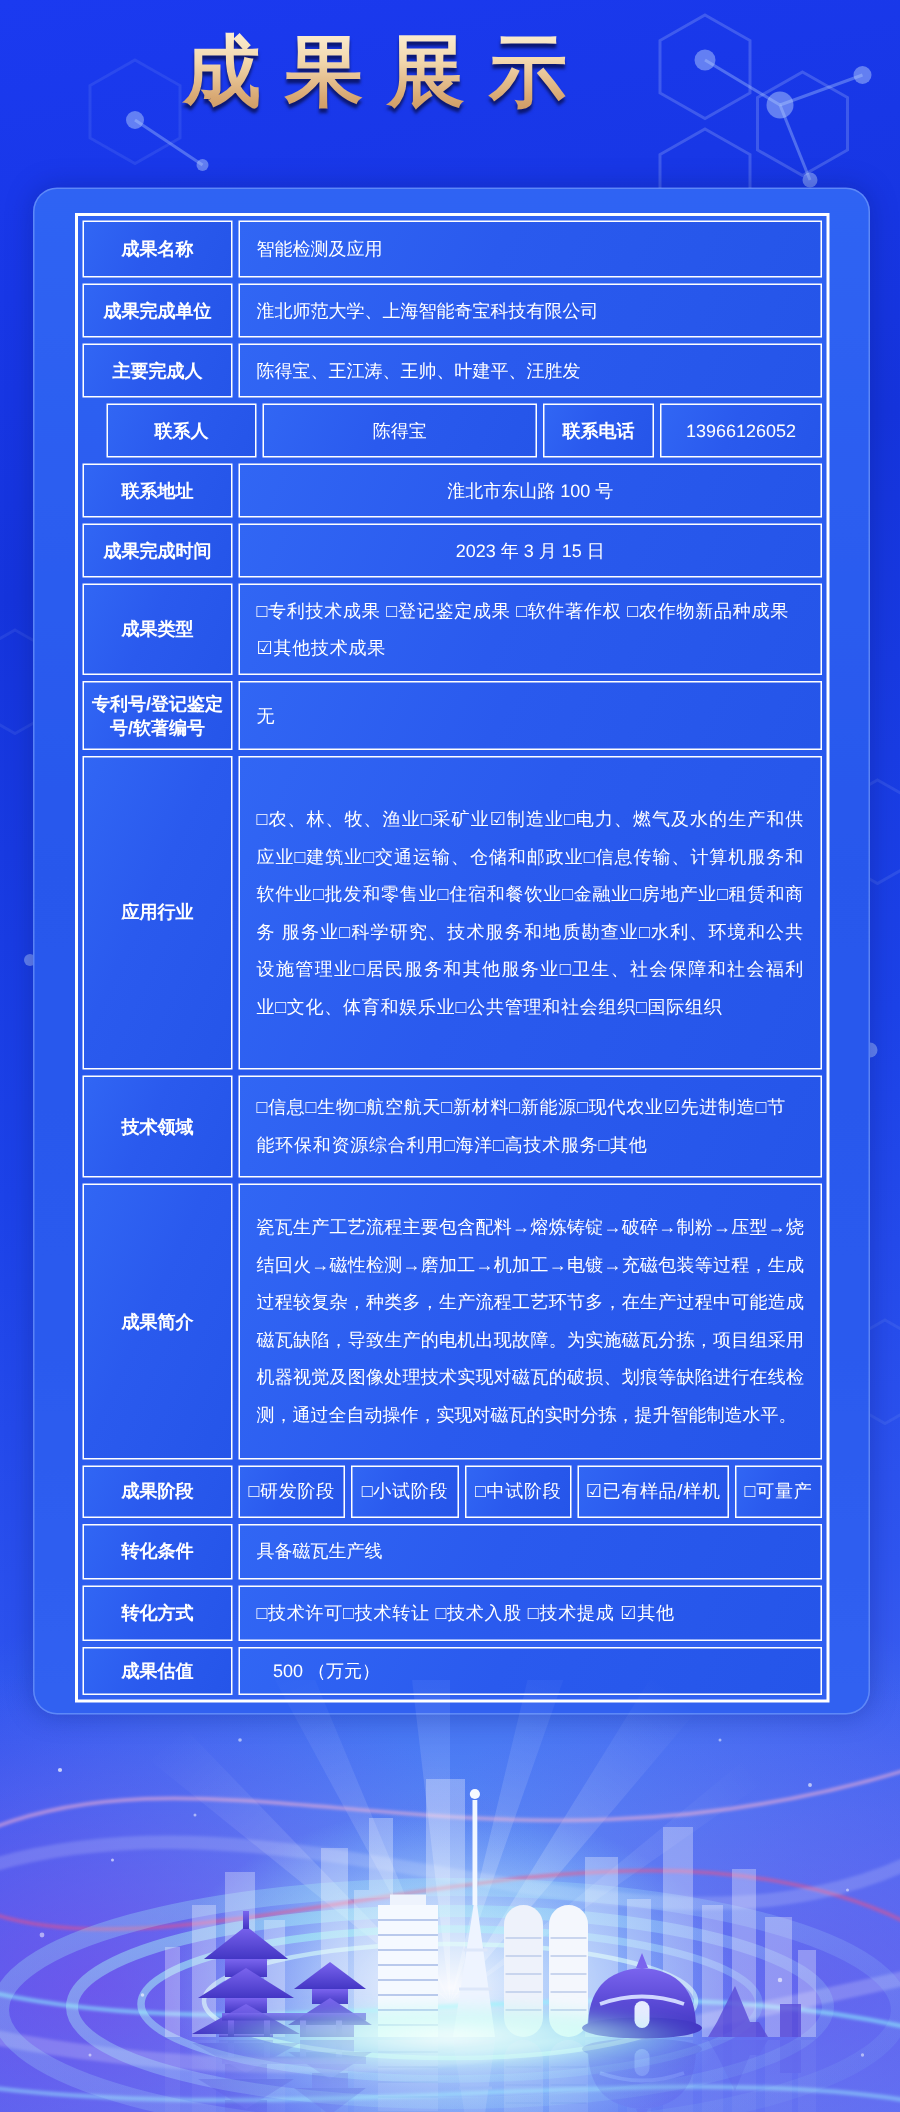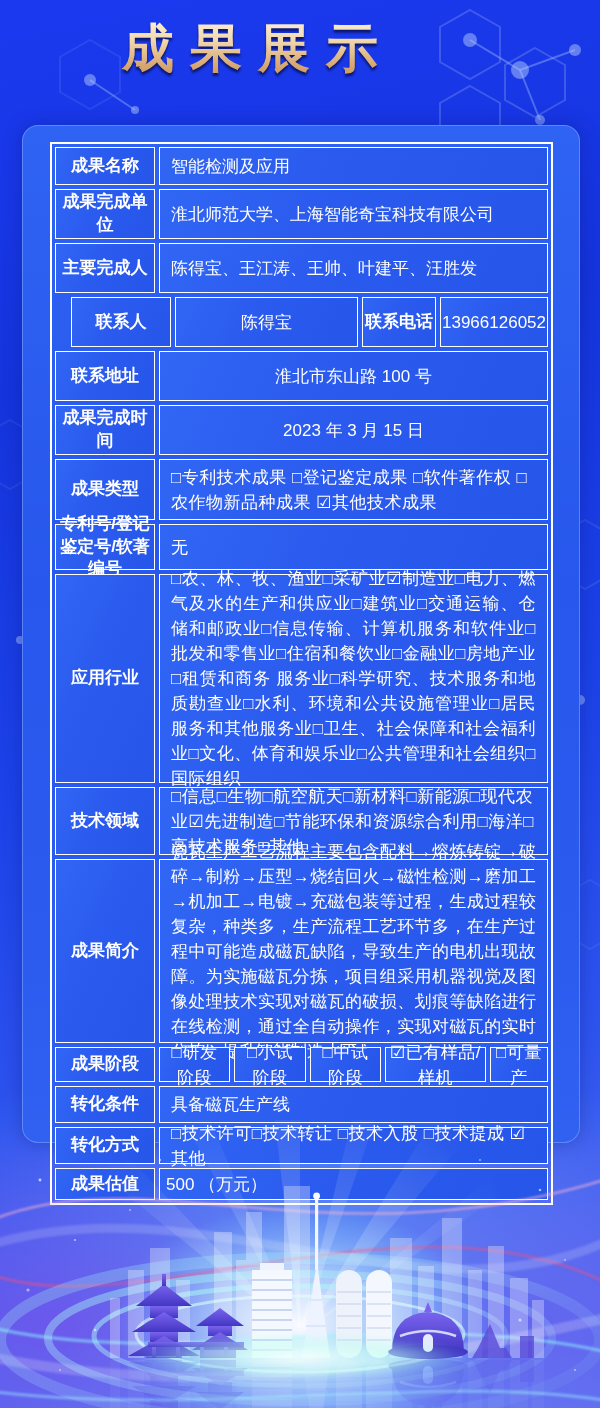--- a/index.html
+++ b/index.html
@@ -33,31 +33,31 @@
     position:absolute;left:27px;top:16px;width:493px;
     display:flex;flex-direction:column;gap:4px;
     border:2px solid #ffffff;padding:3px;
   }
   .row{display:grid;grid-template-columns:100px 1fr;gap:4px;}
   .row-contact{grid-template-columns:100px 1fr 74px 108px;padding-left:16px;}
   .row-stage{grid-template-columns:100px 71px 72px 71px 101px 1fr;}
   .cell{
     border:1.5px solid #ffffff;box-sizing:border-box;
     background:linear-gradient(115deg,#3166f4 0%,#2a5aee 45%,#2555e9 100%);
-    color:#ffffff;font-size:17px;display:flex;align-items:center;
+    color:#ffffff;font-size:12px;display:flex;align-items:center;
   }
   .lbl{justify-content:center;text-align:center;font-weight:700;line-height:1.35;padding:0 2px;}
   .val{padding:0 11px;line-height:25px;}
   .ctr{justify-content:center;text-align:center;padding:0 4px;}
   .jst{text-align:justify;text-justify:inter-ideograph;}
   .chk{letter-spacing:.5px;}
-  .h38{height:38px}.h36{height:50px}.h61{height:61px}.h46{height:46px}
+  .h38{height:38px}.h36{height:36px}.h61{height:61px}.h46{height:46px}
   .h176{height:209px}.h68{height:68px}.h184{height:184px}
   .h35{height:35px}.h37{height:37px}.h39{height:32px}
-  .pad20{padding-left:6px;}
+  .pad20{padding-left:22px;}
   
   .scene{position:absolute;left:0;top:1120px;width:600px;height:288px;pointer-events:none;}
 </style>
 </head>
 <body>
 
 <svg class="hexlayer" width="600" height="1150" viewBox="0 0 600 1150">
   <defs>
     <path id="hx" d="M30 0 L60 17 L60 52 L30 69 L0 52 L0 17 Z" fill="none"></path>
   </defs>

